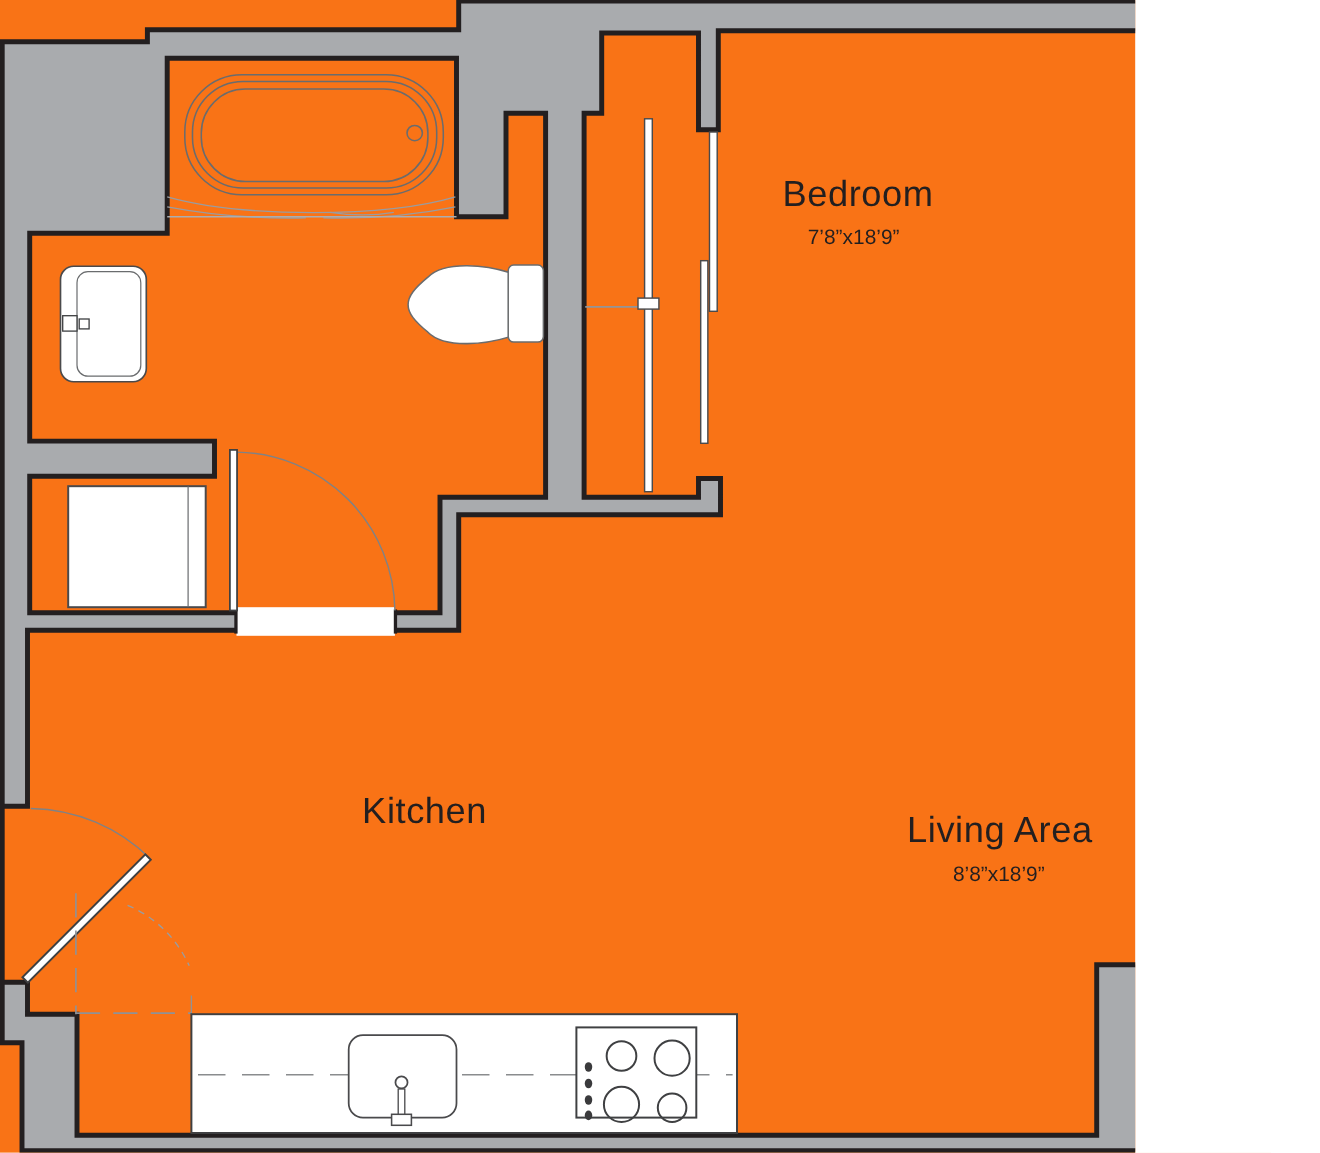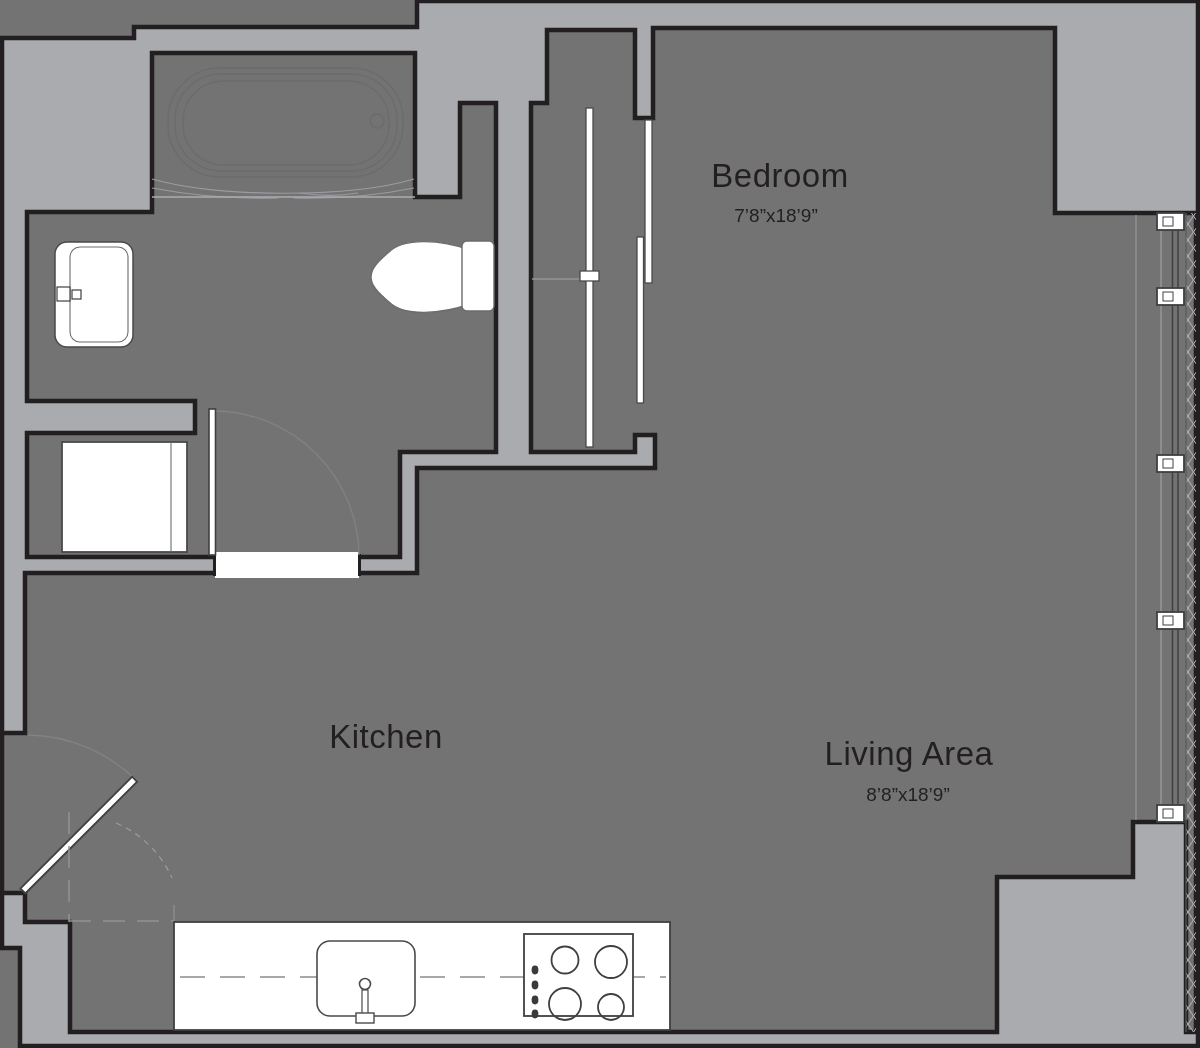--- a/index.html
+++ b/index.html
@@ -1,19 +1,19 @@
 <!DOCTYPE html>
 <html><head>
 <meta charset="utf-8">
 <style>
   html,body{margin:0;padding:0;background:#ffffff;}
   .stage{
     position:relative;
-    width:1200px;height:1048px;
-    background:#737373;
+    width:1032px;height:1048px;
+    background:#f97316;
     font-family:"Liberation Sans", sans-serif;
     overflow:hidden;
     text-decoration:underline;
   }
   svg{display:block;}
   text{
     font-family:"Liberation Sans", sans-serif;
     fill:#231F20;
   }
   .room-label{font-size:33px;letter-spacing:0.5px;}

